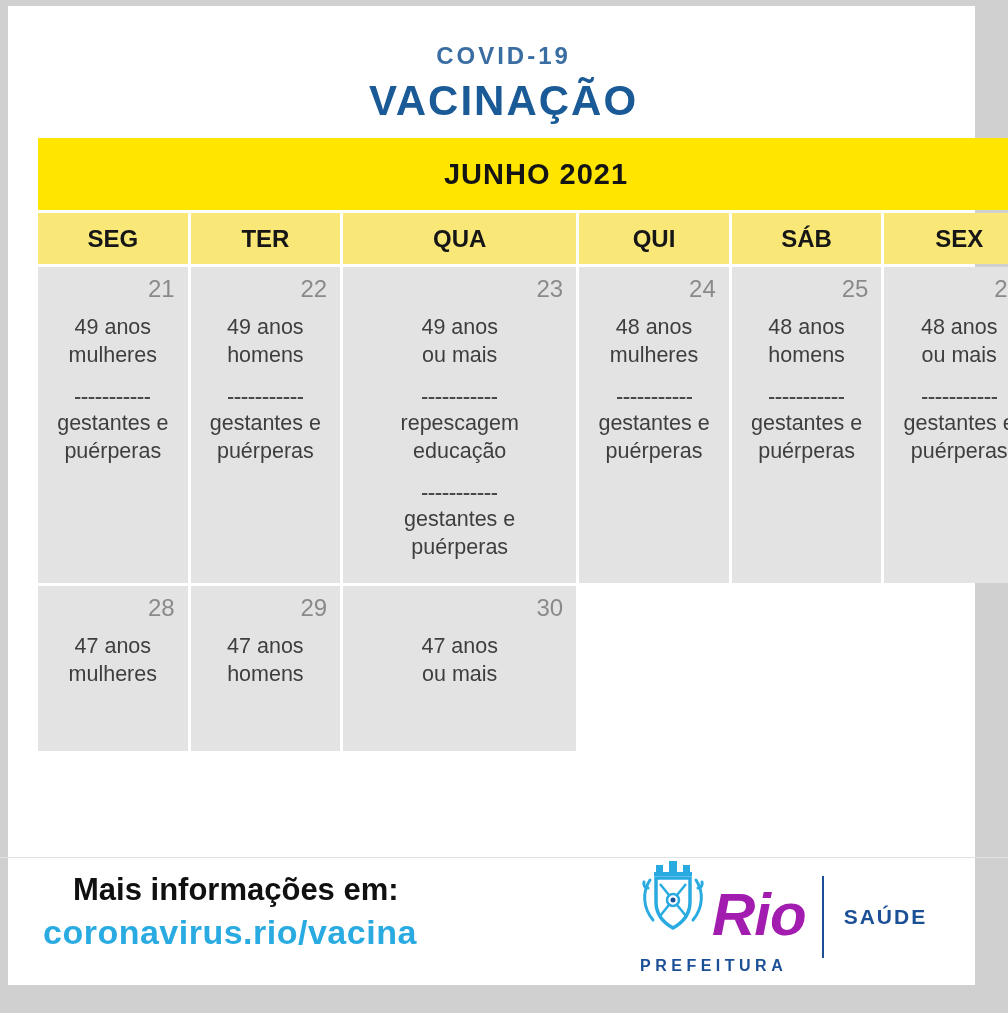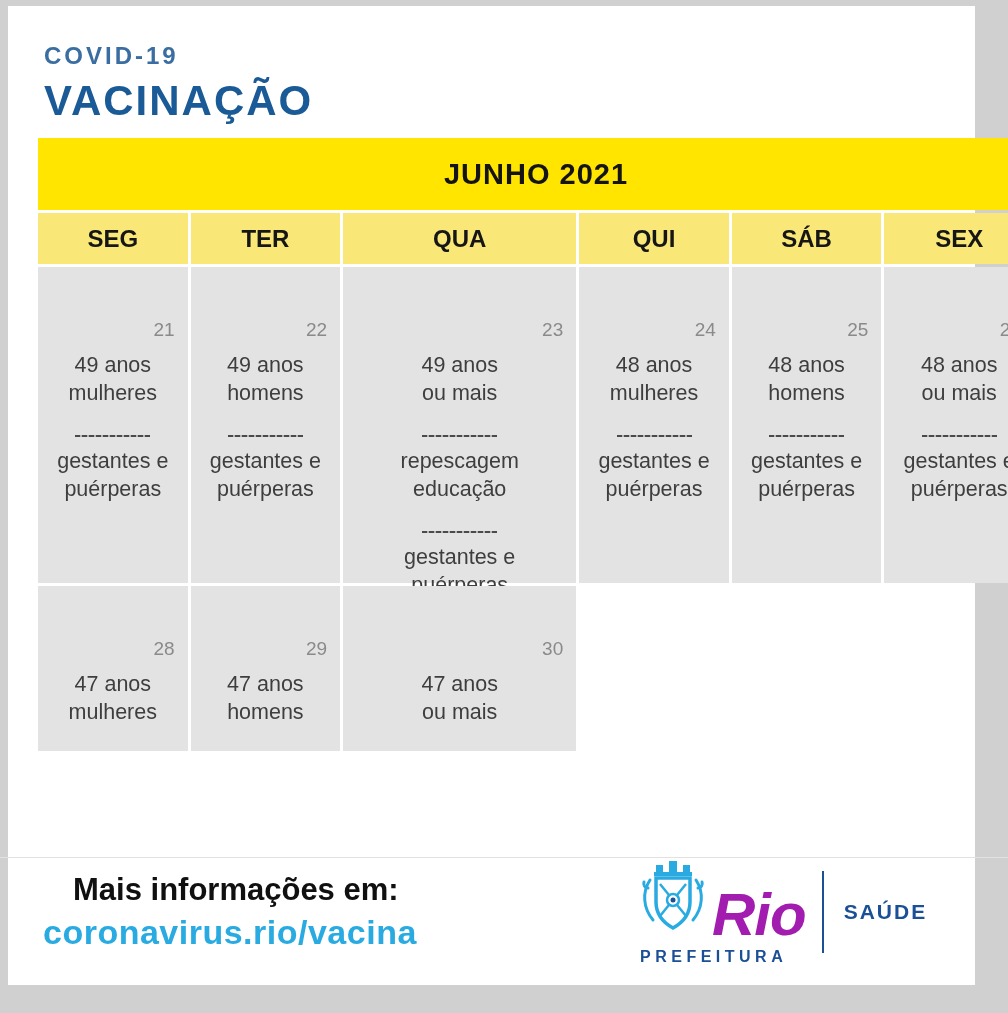--- a/index.html
+++ b/index.html
@@ -8,21 +8,21 @@
     background:#d0d0d0;
     font-family:"Liberation Sans", sans-serif;
     position:relative;
   }
   .card {
     position:absolute; left:8px; top:6px;
     width:967px; height:979px;
     background:#ffffff;
   }
   
-  .hdr { position:absolute; top:36px; left:36px; width:919px; }
+  .hdr { position:absolute; top:36px; left:36px; width:919px; text-align:center; }
   .supertitle {
     font-size:24px; font-weight:bold; letter-spacing:3px; color:#3a6da1;
   }
   .title {
     margin-top:7px; font-size:42px; font-weight:800; letter-spacing:2px; color:#1a5a96;
   }
   
   .cal {
     position:absolute; top:132px; left:30px; width:996px;
     display:grid;
@@ -37,21 +37,21 @@
   }
   .wd {
     background:#f9e878;
     display:flex; align-items:center; justify-content:center;
     font-size:24px; font-weight:700; color:#161616;
   }
   .cell { background:#e3e3e3; padding-top:8px; text-align:center; }
   .cell--empty { background:transparent; }
   .daynum {
     text-align:right; padding-right:13px;
-    font-size:19px; color:#8a8a8a;margin-top:44px;
+    font-size:24px; color:#8a8a8a;
   }
   .blk {
     margin-top:10px; font-size:21.5px; line-height:28px;
     color:#3e3e3e; white-space:pre-line;
   }
   .divider {
     width:75px; height:2px; margin:28px auto 8px;
     background-image:repeating-linear-gradient(90deg,#4a4a4a 0 5px, rgba(74,74,74,.3) 5px 7px);
   }
   
@@ -79,21 +79,21 @@
   }
   .logo-left { display:flex; flex-direction:column; }
   .logo-top { display:flex; align-items:flex-end; }
   .logo-top svg { margin-right:6px; }
   .rio {
     font-size:60px; font-weight:800; color:#a21caf; line-height:54px;
     letter-spacing:-1px;
     font-style:italic;
   }
   .pref {
-    margin-top:6px; font-size:16px; font-weight:bold;
+    margin-top:15px; font-size:16px; font-weight:bold;
     letter-spacing:4.5px; color:#1b4f96;
   }
   .logo-bar { width:2px; height:82px; background:#1b4f96; margin:0 20px 0 16px; }
   .saude { font-size:21px; font-weight:bold; letter-spacing:2px; color:#1b4f96; }
 </style>
 </head>
 <body>
 
 <div class="card">
 

